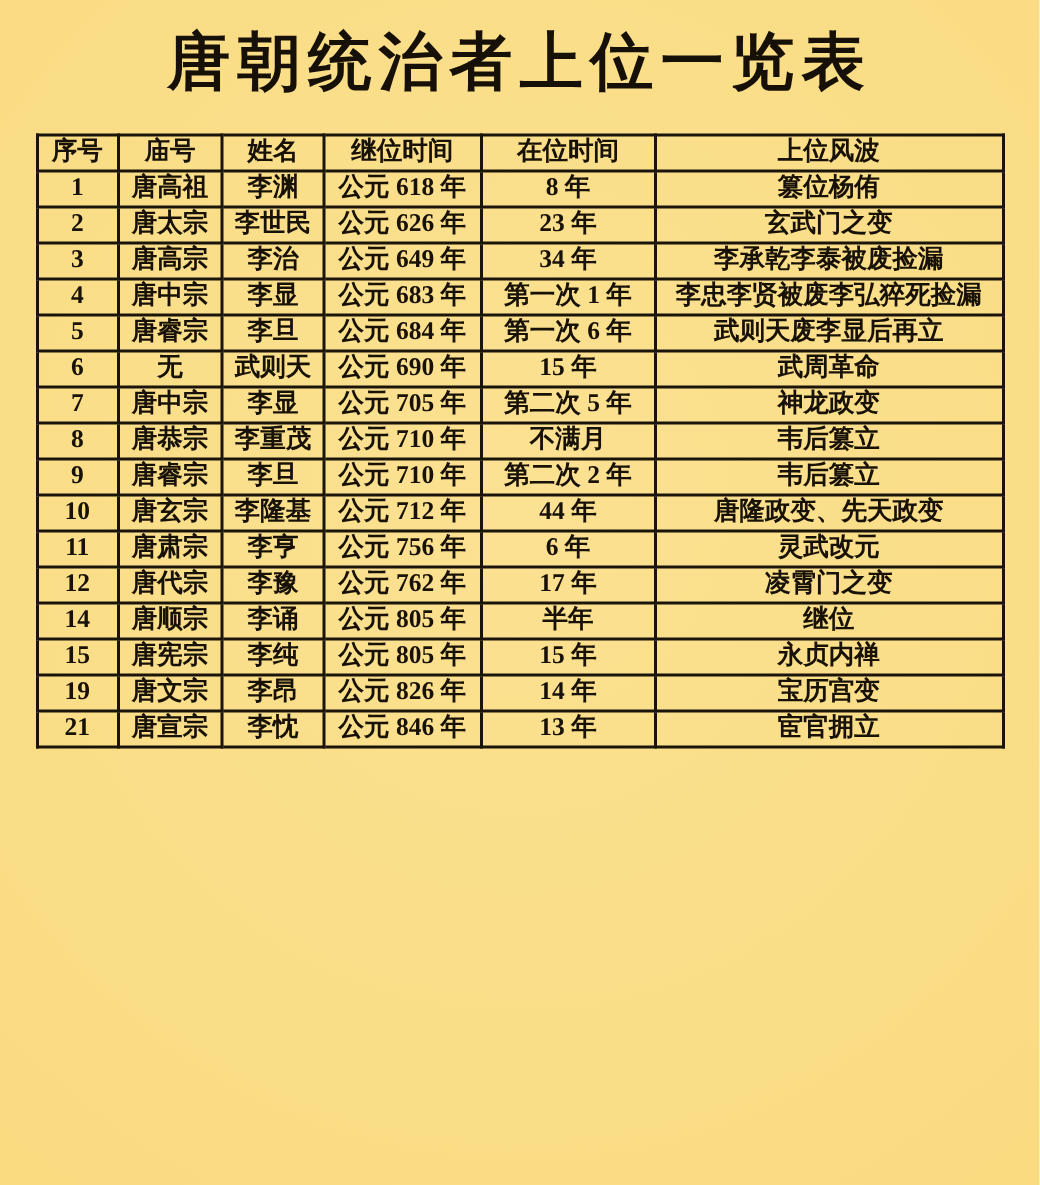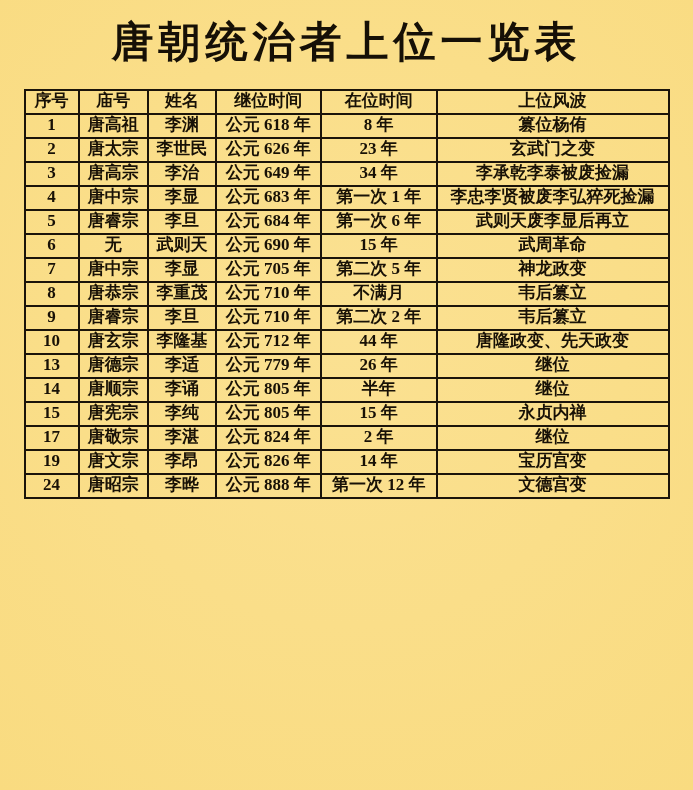--- a/index.html
+++ b/index.html
@@ -157,62 +157,62 @@
         </tr>
         <tr>
           <td>10</td>
           <td>唐玄宗</td>
           <td>李隆基</td>
           <td>公元 712 年</td>
           <td>44 年</td>
           <td>唐隆政变、先天政变</td>
         </tr>
         <tr>
-          <td>13</td>
-          <td>唐德宗</td>
-          <td>李适</td>
-          <td>公元 779 年</td>
-          <td>26 年</td>
-          <td>继位</td>
+          <td>11</td>
+          <td>唐肃宗</td>
+          <td>李亨</td>
+          <td>公元 756 年</td>
+          <td>6 年</td>
+          <td>灵武改元</td>
+        </tr>
+        <tr>
+          <td>12</td>
+          <td>唐代宗</td>
+          <td>李豫</td>
+          <td>公元 762 年</td>
+          <td>17 年</td>
+          <td>凌霄门之变</td>
         </tr>
         <tr>
           <td>14</td>
           <td>唐顺宗</td>
           <td>李诵</td>
           <td>公元 805 年</td>
           <td>半年</td>
           <td>继位</td>
         </tr>
         <tr>
           <td>15</td>
           <td>唐宪宗</td>
           <td>李纯</td>
           <td>公元 805 年</td>
           <td>15 年</td>
           <td>永贞内禅</td>
         </tr>
         <tr>
-          <td>17</td>
-          <td>唐敬宗</td>
-          <td>李湛</td>
-          <td>公元 824 年</td>
-          <td>2 年</td>
-          <td>继位</td>
-        </tr>
-        <tr>
           <td>19</td>
           <td>唐文宗</td>
           <td>李昂</td>
           <td>公元 826 年</td>
           <td>14 年</td>
           <td>宝历宫变</td>
         </tr>
         <tr>
-          <td>24</td>
-          <td>唐昭宗</td>
-          <td>李晔</td>
-          <td>公元 888 年</td>
-          <td>第一次 12 年</td>
-          <td>文德宫变</td>
+          <td>21</td>
+          <td>唐宣宗</td>
+          <td>李忱</td>
+          <td>公元 846 年</td>
+          <td>13 年</td>
+          <td>宦官拥立</td>
         </tr>
       </tbody>
   </table>
 </div>
 
 </body></html>

